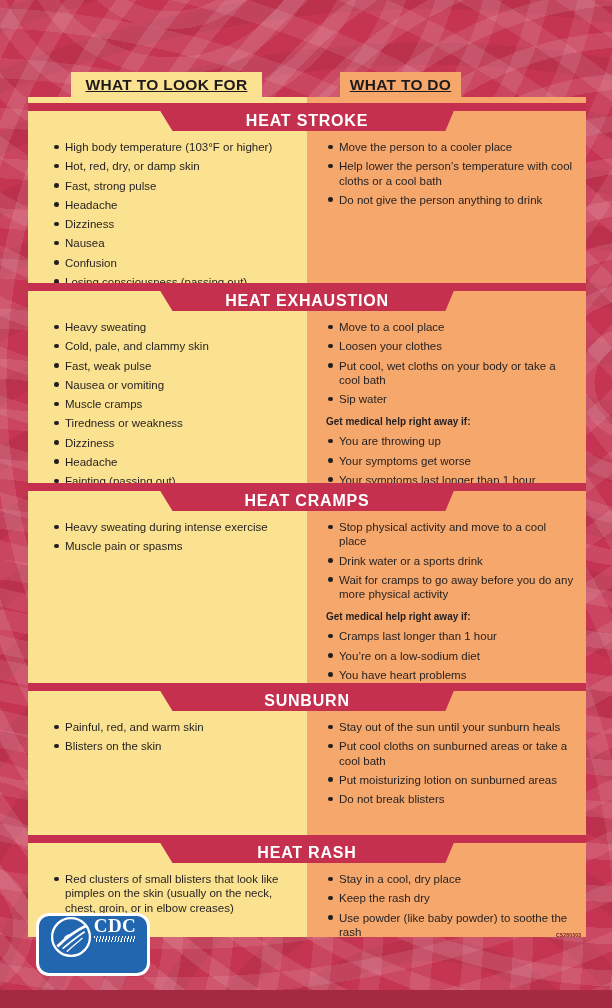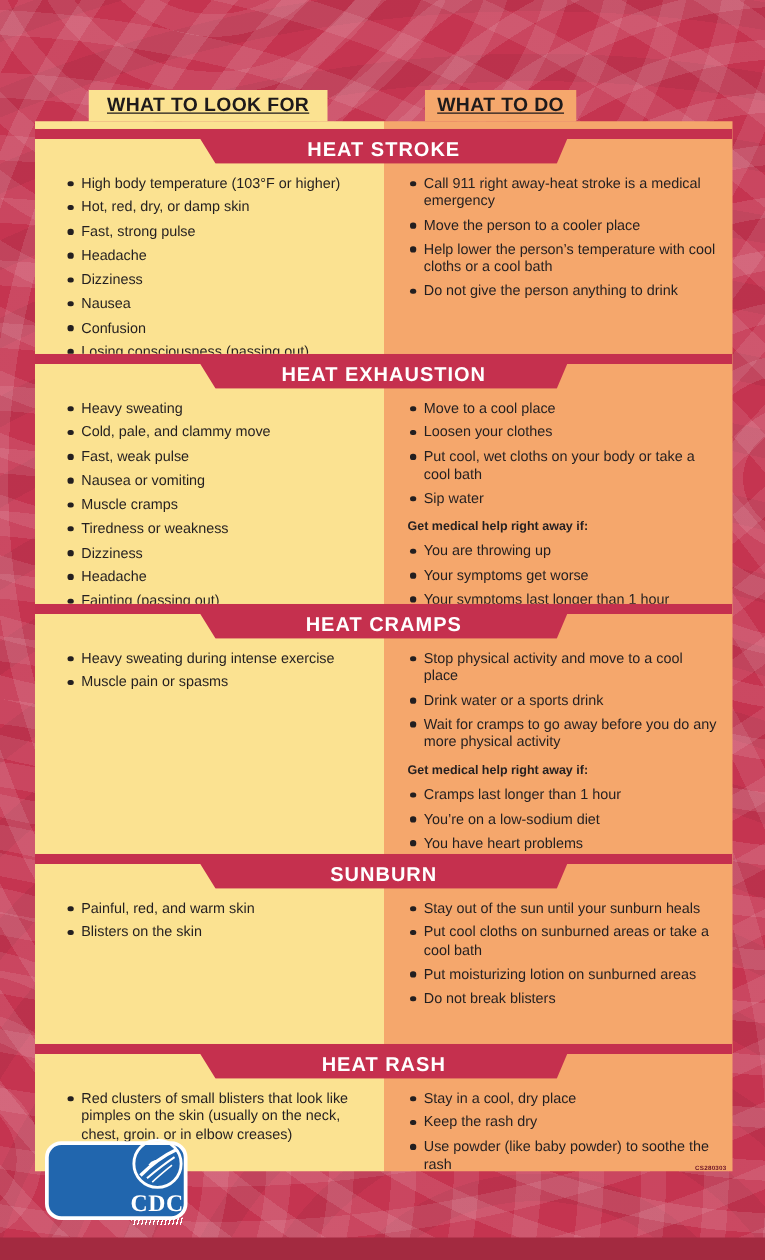--- a/index.html
+++ b/index.html
@@ -62,21 +62,21 @@
     width:4.6px;height:4.6px;border-radius:50%;background:#231f20;
   }
   .subhead{
     font-weight:bold;font-size:10px;color:#231f20;
     margin:10px 10px 6px 19px;line-height:1.2;
   }
   .subhead:empty{display:none;}
   .cdc-logo{
     position:absolute;left:36px;top:913px;width:114px;height:63px;
     background:#2166ae;border:3px solid #ffffff;border-radius:13px;
-    box-sizing:border-box;display:flex;align-items:flex-end;justify-content:center;gap:2px;flex-direction:column;
+    box-sizing:border-box;display:flex;align-items:flex-start;justify-content:center;gap:2px;
   }
   .hhs-seal{width:42px;height:42px;flex:none;}
   .cdc-wordmark{display:flex;flex-direction:column;align-items:center;}
   .cdc-text{
     color:#ffffff;font-weight:bold;font-size:19px;letter-spacing:0.5px;
     line-height:19px;font-family:"Liberation Serif","DejaVu Serif",serif;
   }
   .cdc-hatch{
     width:42px;height:6px;margin-top:1px;
     background:repeating-linear-gradient(105deg,#ffffff 0 1px,rgba(0,0,0,0) 1px 3px);
@@ -112,40 +112,39 @@
               <li>Fast, strong pulse</li>
               <li>Headache</li>
               <li>Dizziness</li>
               <li>Nausea</li>
               <li>Confusion</li>
               <li>Losing consciousness (passing out)</li>
             </ul>
         </div>
         <div class="col col-right">
           <ul class="bullets">
-              <li>Call 911 right away-heat stroke is a medical emergency</li>
               <li>Move the person to a cooler place</li>
               <li>Help lower the person’s temperature with cool cloths or a cool bath</li>
               <li>Do not give the person anything to drink</li>
             </ul>
 
           <ul class="bullets"></ul>
         </div>
       </div>
     </div>
 
     <div class="section" style="height:200px">
       <div class="sec-header">
         <span class="sec-title">HEAT EXHAUSTION</span>
       </div>
       <div class="sec-body">
         <div class="col col-left">
           <ul class="bullets">
               <li>Heavy sweating</li>
-              <li>Cold, pale, and clammy move</li>
+              <li>Cold, pale, and clammy skin</li>
               <li>Fast, weak pulse</li>
               <li>Nausea or vomiting</li>
               <li>Muscle cramps</li>
               <li>Tiredness or weakness</li>
               <li>Dizziness</li>
               <li>Headache</li>
               <li>Fainting (passing out)</li>
             </ul>
         </div>
         <div class="col col-right">

